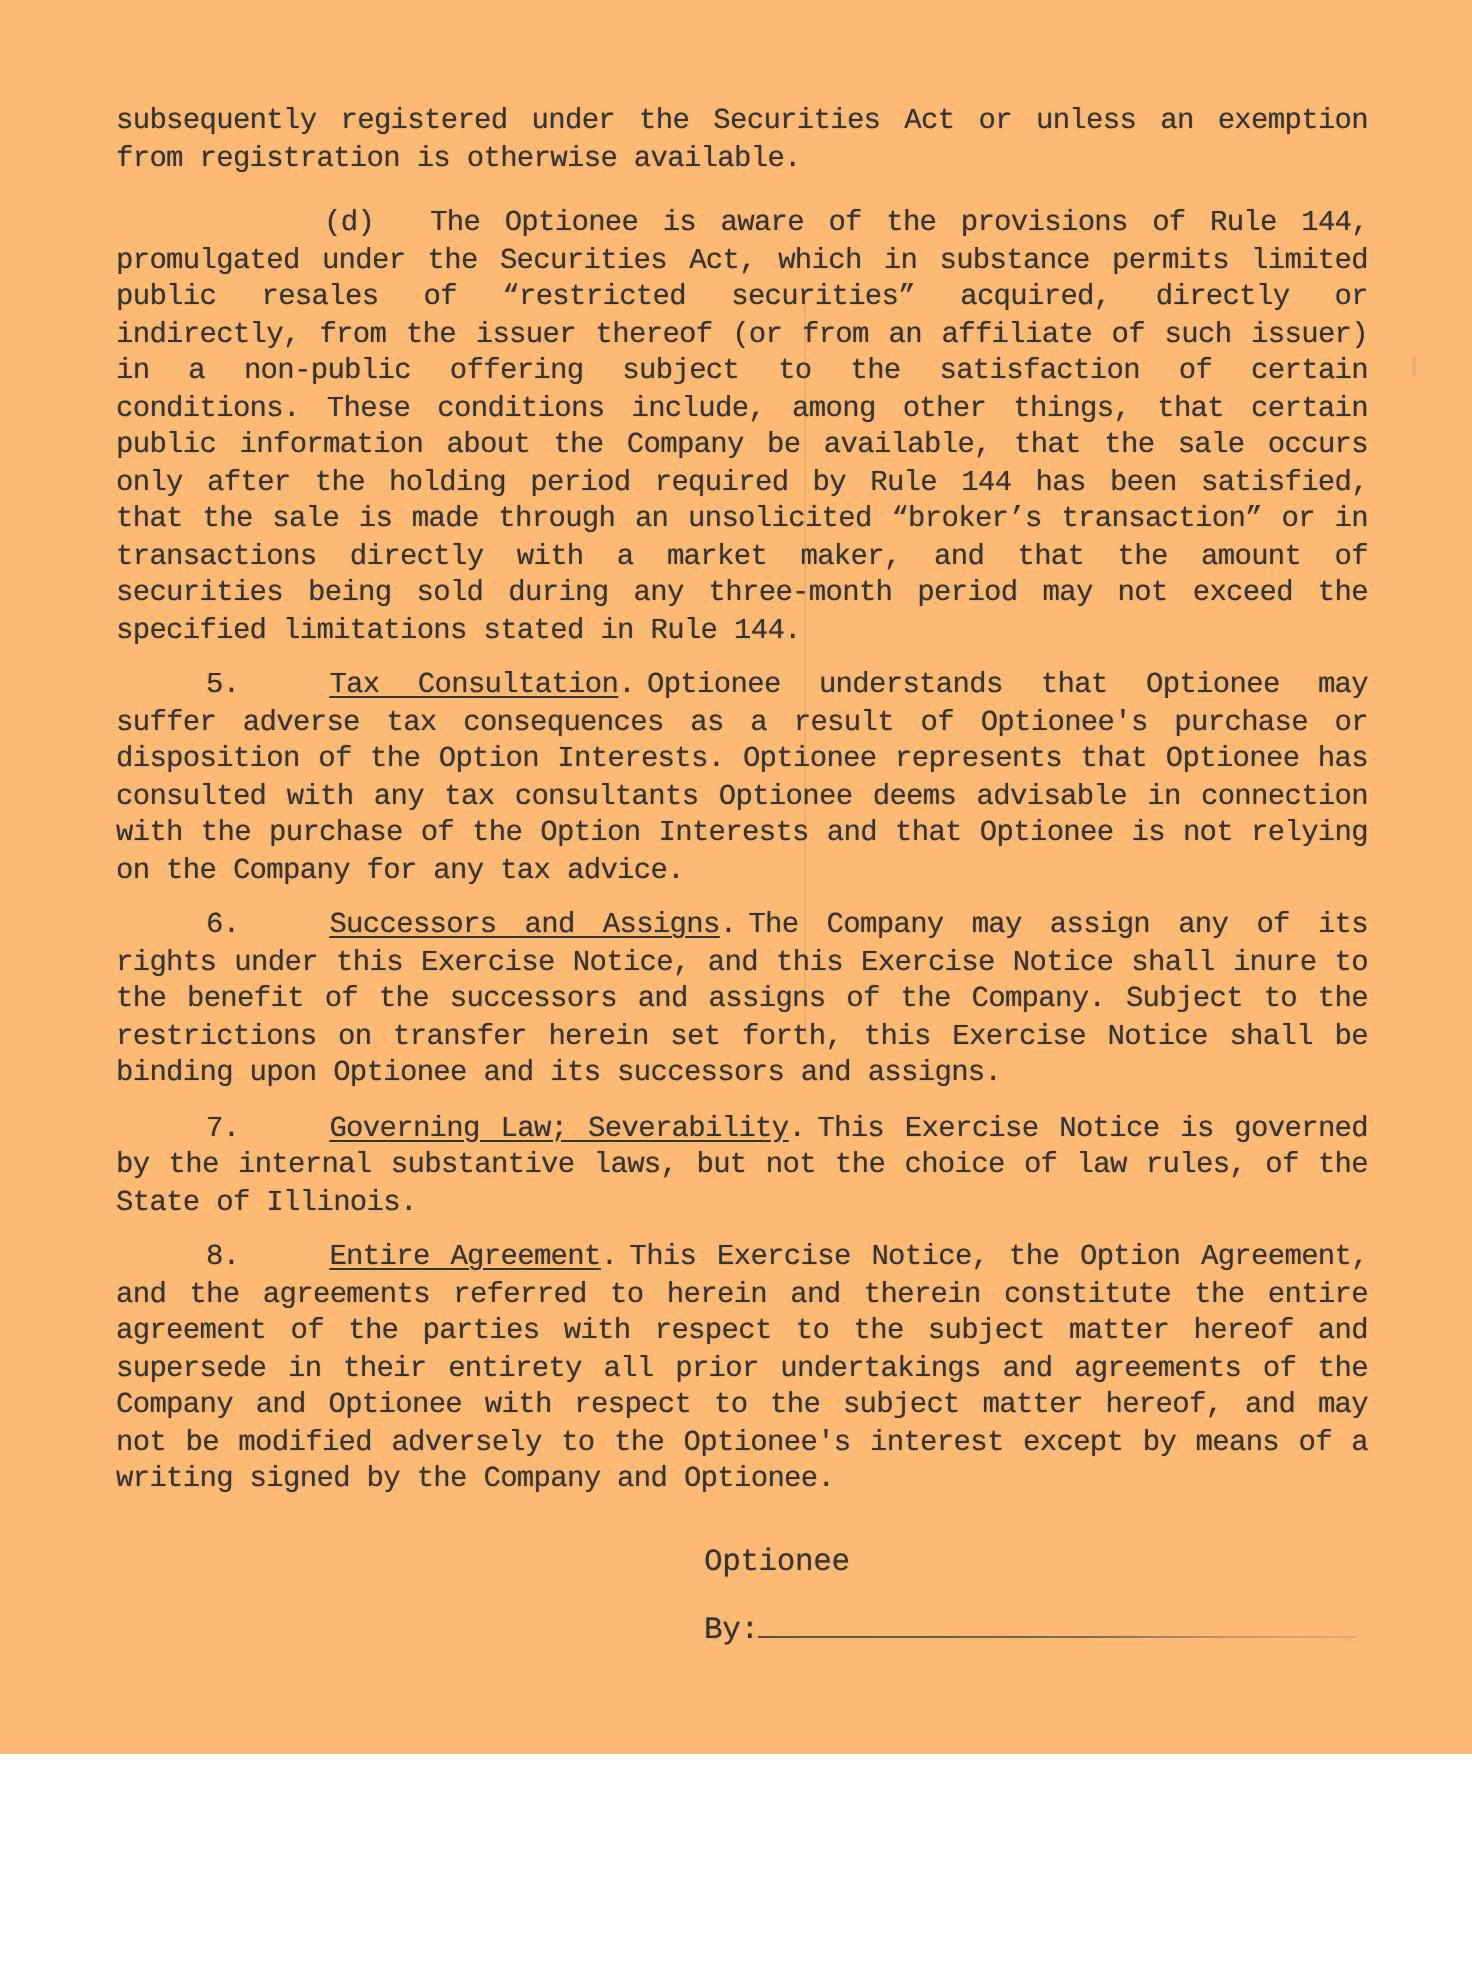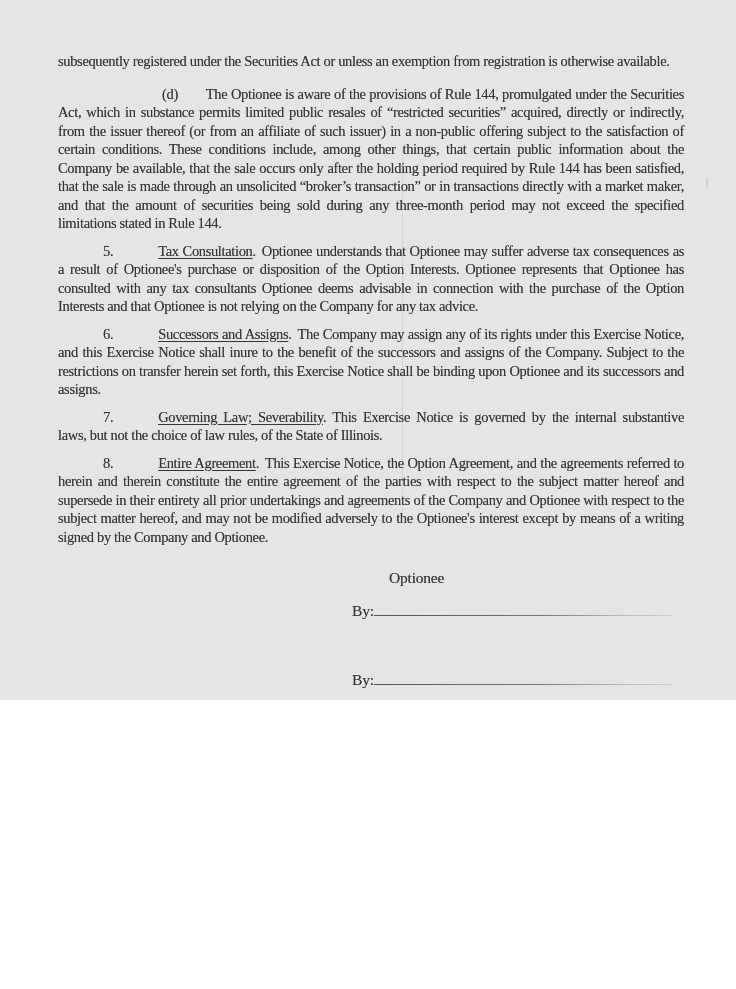--- a/index.html
+++ b/index.html
@@ -1,23 +1,23 @@
 <!DOCTYPE html>
 <html><head>
 <meta charset="utf-8">
 <style>
   html, body { margin: 0; padding: 0; background: #ffffff; }
   .page {
     position: relative;
     width: 736px;
-    height: 700px;
-    background: #e5e5e5;
+    height: 877px;
+    background: #fdba74;
     overflow: hidden;
     box-sizing: border-box;
-    font-family: Liberation Serif, serif;
+    font-family: Liberation Mono, monospace;
     color: #343434;
     text-shadow: 0 0 0.6px rgba(52,52,52,0.55);
   }
   .content {
     box-sizing: border-box;
     padding: 52px 52px 0 58px; 
   }
   .para {
     margin: 0 0 9px 0;
     font-size: 14.5px;
@@ -31,21 +31,21 @@
   .para.last-body { margin-bottom: 22px; }
   .tab { display: inline-block; }
   .tab-d { width: 28px; }
   .tab-s { width: 45px; }
   .heading { text-decoration: underline; text-underline-offset: 2px; }
   .sep { margin-right: 6px; }
   
   .sig-block { margin-left: 294px; font-size: 15.5px; line-height: 19px; letter-spacing: -0.2px; }
   .sig-block p { margin: 0; }
   .sig-submitted { margin-top: 2px; }
-  .sig-submitted .party { margin-top: 17px; margin-left: 37px; }
+  .sig-submitted .party { margin-top: 17px; }
   .sig-submitted .by-line { margin-top: 14px; }
   .sig-accepted { margin-top: 50px; }
   .sig-accepted .party { margin-top: 17px; }
   .sig-accepted .by-line { margin-top: 14px; }
   .blank {
     display: inline-block;
     height: 14px;
     vertical-align: baseline;
     border-bottom: 1px solid rgba(70,70,70,0.8);
     margin: 0 4px;

